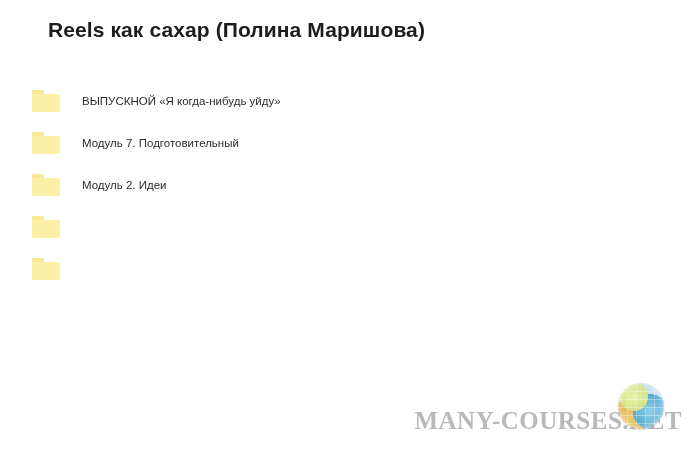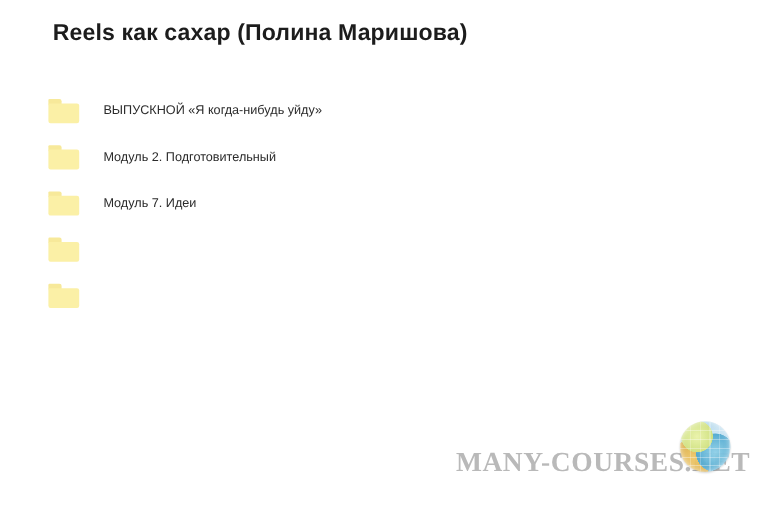--- a/index.html
+++ b/index.html
@@ -21,21 +21,21 @@
     top: 18px;
     font-size: 21px;
     font-weight: bold;
     letter-spacing: 0.1px;
     color: #1c1c1c;
     white-space: nowrap;
     text-align: right;
   }
   .file-list {
     position: absolute;
-    left: 44px;
+    left: 32px;
     top: 80px;
     width: 600px;
   }
   .list-item {
     display: flex;
     align-items: center;
     height: 42px;
     margin-bottom: 0px;
   }
   .folder-icon {
@@ -125,29 +125,29 @@
         <span class="body"></span>
     </span>
     <span class="item-label">ВЫПУСКНОЙ «Я когда-нибудь уйду»</span>
   </div>
 
   <div class="list-item">
     <span class="folder-icon">
       <span class="tab"></span>
         <span class="body"></span>
     </span>
-    <span class="item-label">Модуль 2. Подготовительный</span>
+    <span class="item-label">Модуль 7. Подготовительный</span>
   </div>
 
   <div class="list-item">
     <span class="folder-icon">
       <span class="tab"></span>
         <span class="body"></span>
     </span>
-    <span class="item-label">Модуль 7. Идеи</span>
+    <span class="item-label">Модуль 2. Идеи</span>
   </div>
 
   <div class="list-item">
     <span class="folder-icon">
       <span class="tab"></span>
         <span class="body"></span>
     </span>
   </div>
 
   <div class="list-item">

